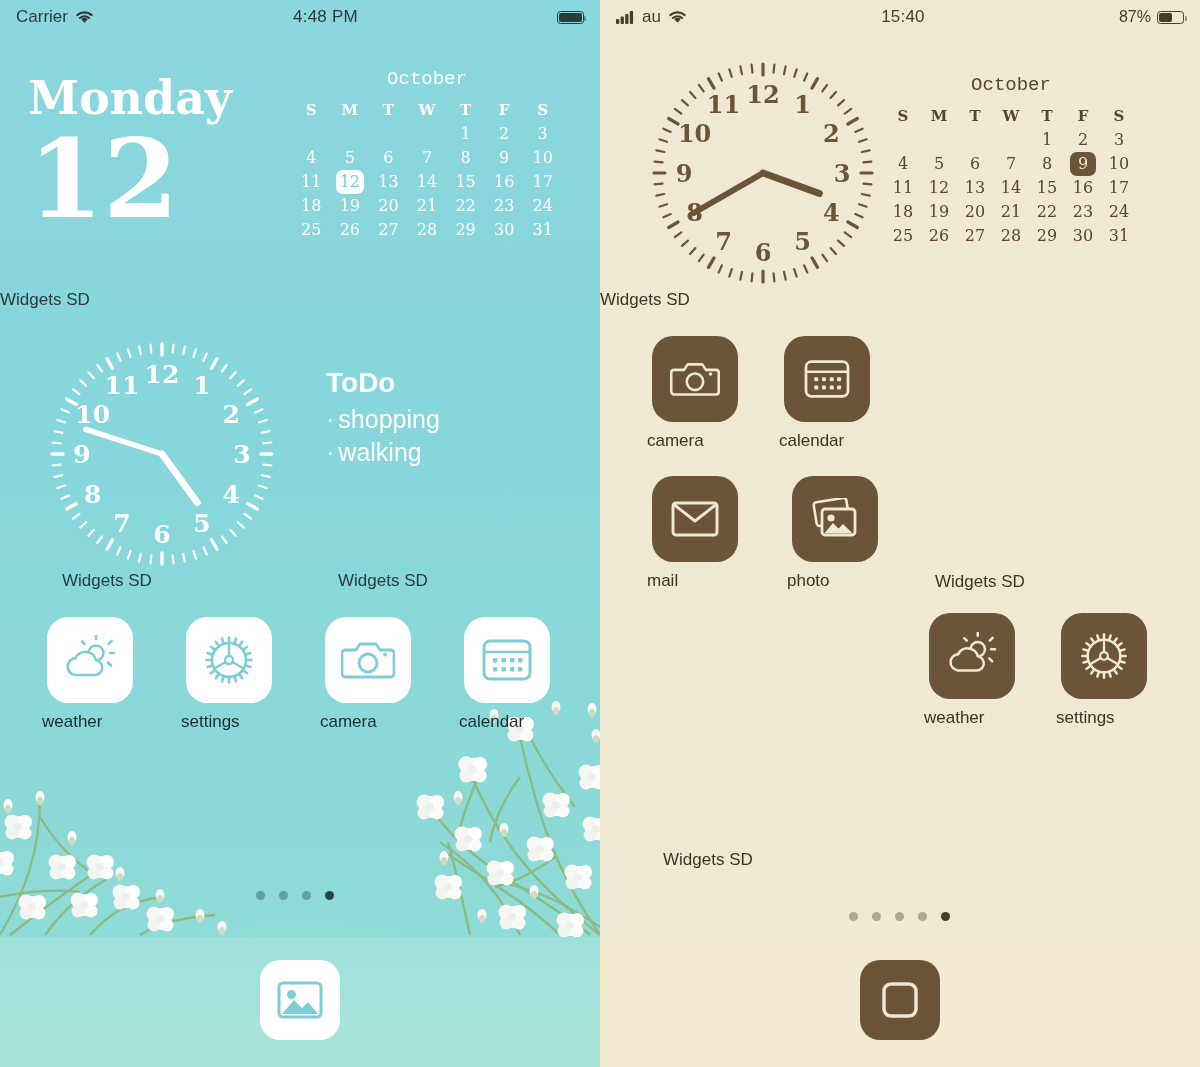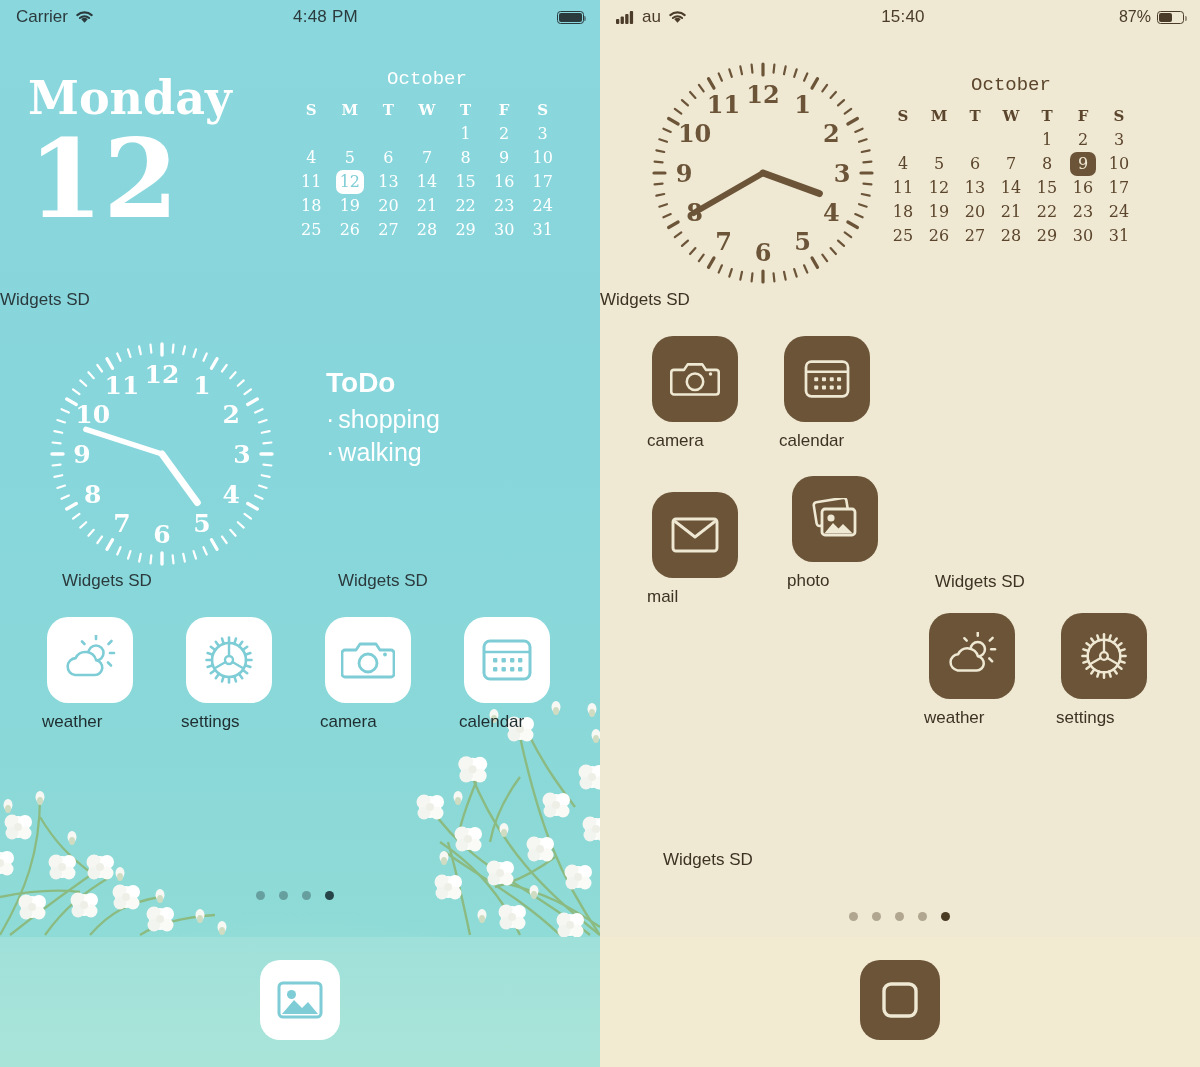--- a/index.html
+++ b/index.html
@@ -682,21 +682,21 @@
             <rect x="11" y="30" width="4.4" height="4.4" rx="1"></rect>
             <rect x="19.5" y="30" width="4.4" height="4.4" rx="1"></rect>
             <rect x="28" y="30" width="4.4" height="4.4" rx="1"></rect>
             <rect x="36" y="30" width="4.4" height="4.4" rx="1"></rect>
           </g>
         </svg>
       </div>
       <div class="app-name name-brown">calendar</div>
     </div>
 
-    <div class="app" style="left:47px; top:492px;">
+    <div class="app" style="left:47px; top:476px;">
       <div class="app-tile brown">
         <svg width="48" height="38" viewBox="0 0 48 38">
           <rect x="2" y="3" width="44" height="32" rx="3" fill="none" stroke="#efe8d3" stroke-width="2.9"></rect>
           <path d="M3.5 5 L24 21 L44.5 5" fill="none" stroke="#efe8d3" stroke-width="2.9" stroke-linejoin="round"></path>
         </svg>
       </div>
       <div class="app-name name-brown">mail</div>
     </div>
 
     <div class="app" style="left:187px; top:476px;">

